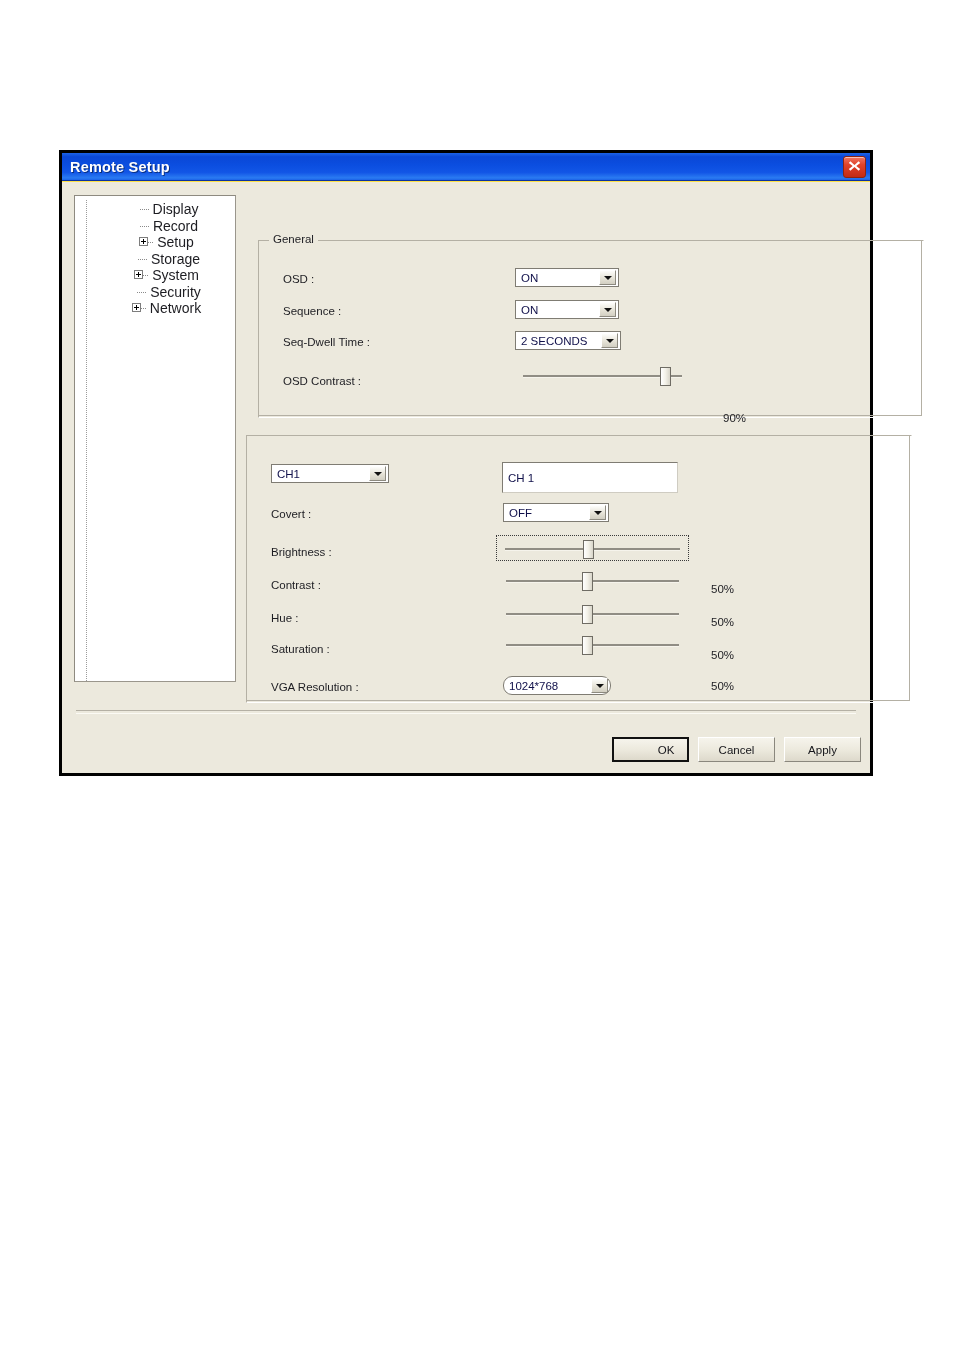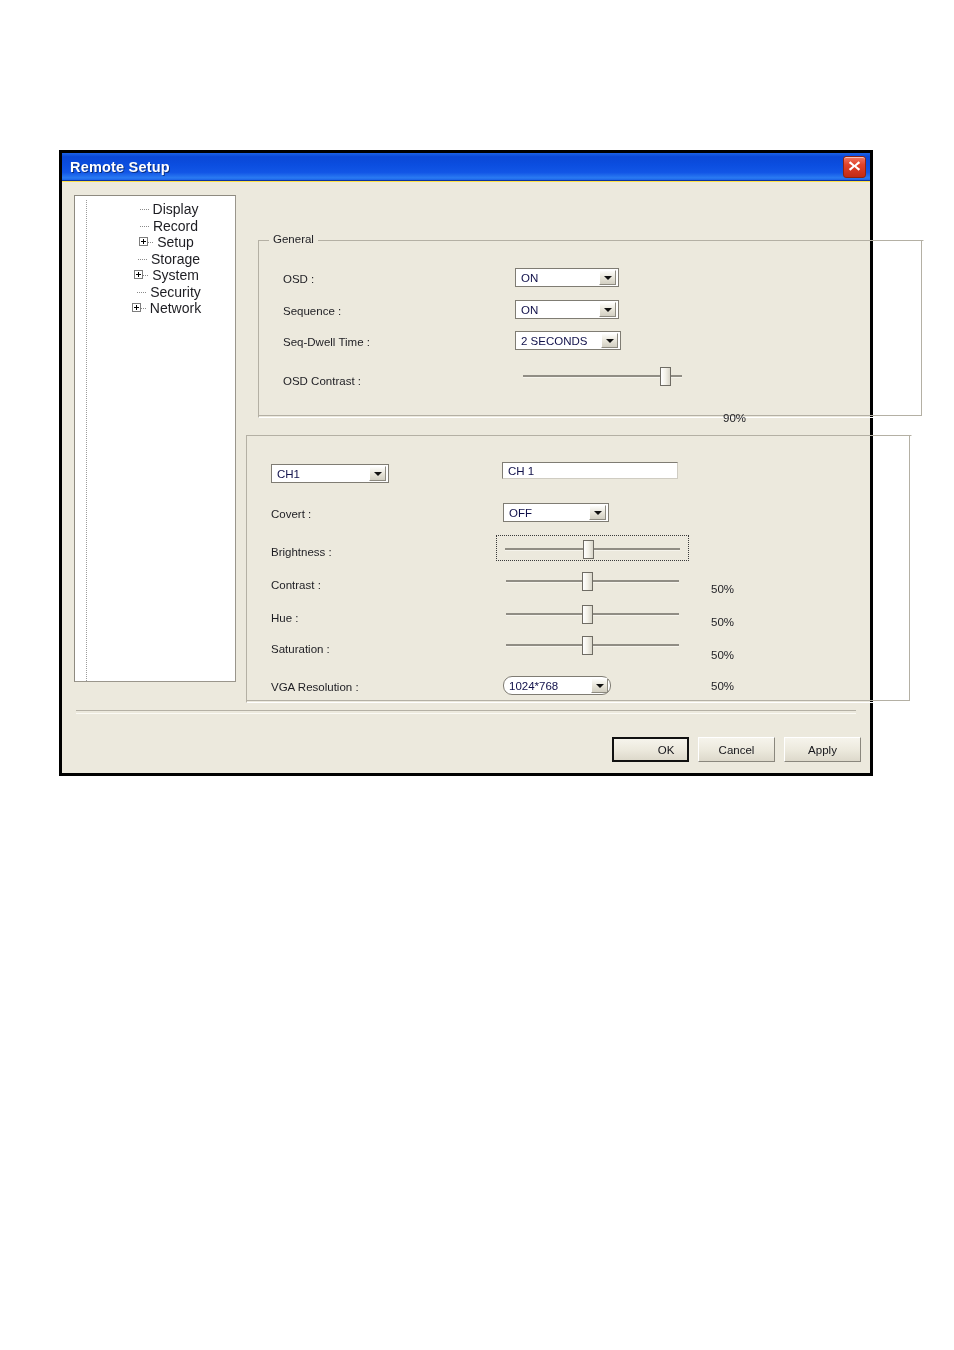--- a/index.html
+++ b/index.html
@@ -208,21 +208,21 @@
     position: absolute;
     left: 4px; top: 5px;
     border-left: 4px solid transparent;
     border-right: 4px solid transparent;
     border-top: 4px solid #111;
   }
 
   
   .textfield {
     position: absolute;
-    height: 17px;
+    height: 31px;
     background: #ffffff;
     border: 1px solid #7f7c73;
     border-right-color: #cfccc2;
     border-bottom-color: #cfccc2;
     box-sizing: border-box;
     display: flex;
     align-items: center;
     cursor: text;
   }
   .textfield .tval {

